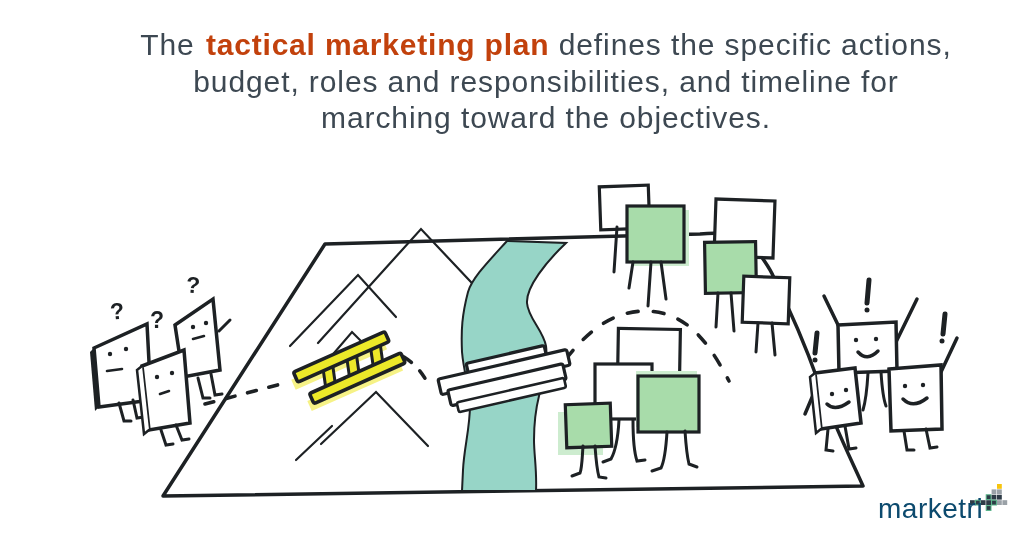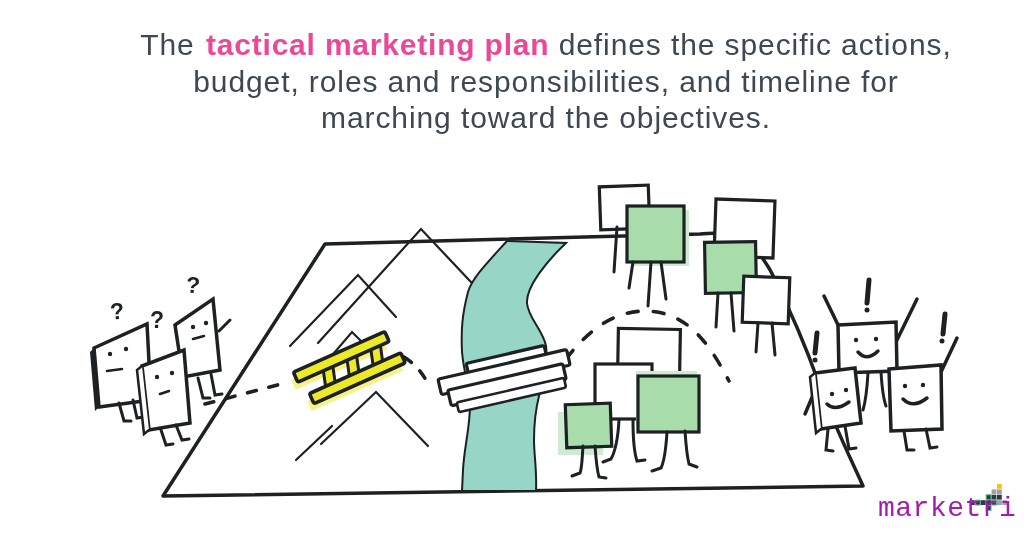--- a/index.html
+++ b/index.html
@@ -1,21 +1,21 @@
 <!DOCTYPE html>
 <html><head>
 <meta charset="utf-8">
 <style>
 html,body{margin:0;padding:0;width:1024px;height:537px;background:#fff;overflow:hidden}
 #stage{position:relative;width:1024px;height:537px;font-family:"Liberation Sans",sans-serif}
 #headline{position:absolute;top:27px;left:34px;width:1024px;text-align:center;
   font-size:30px;line-height:36.5px;color:#3d4852;font-weight:400;letter-spacing:0.9px}
-#headline .y{color:#ec4899;font-weight:bold;letter-spacing:0.8px}
-#logo{position:absolute;left:878px;top:493px;font-family:Liberation Mono, monospace;
-  font-size:28px;color:#a21caf;letter-spacing:0.5px}
+#headline .y{color:#c2410c;font-weight:bold;letter-spacing:0.8px}
+#logo{position:absolute;left:878px;top:493px;font-family:Liberation Sans, sans-serif;
+  font-size:28px;color:#0c4a6e;letter-spacing:0.5px}
 svg{position:absolute;top:0;left:0}
 </style>
 </head>
 <body>
 <div id="stage">
 <svg width="1024" height="537" viewBox="0 0 1024 537">
 <g id="map">
 <path d="M325,244 Q520,238 700,234 Q745,230 757,250 C766,264 770,268 774,278 C786,302 801,333 818,381 C835,428 852,461 863,486 Q513,492 163,496 Q244,370 325,244 Z" fill="#ffffff" stroke="#1d2124" stroke-width="3.5" stroke-linejoin="round"></path>
 </g>
 <g id="mountains" fill="none" stroke="#1d2124" stroke-width="2.2" stroke-linecap="round">

